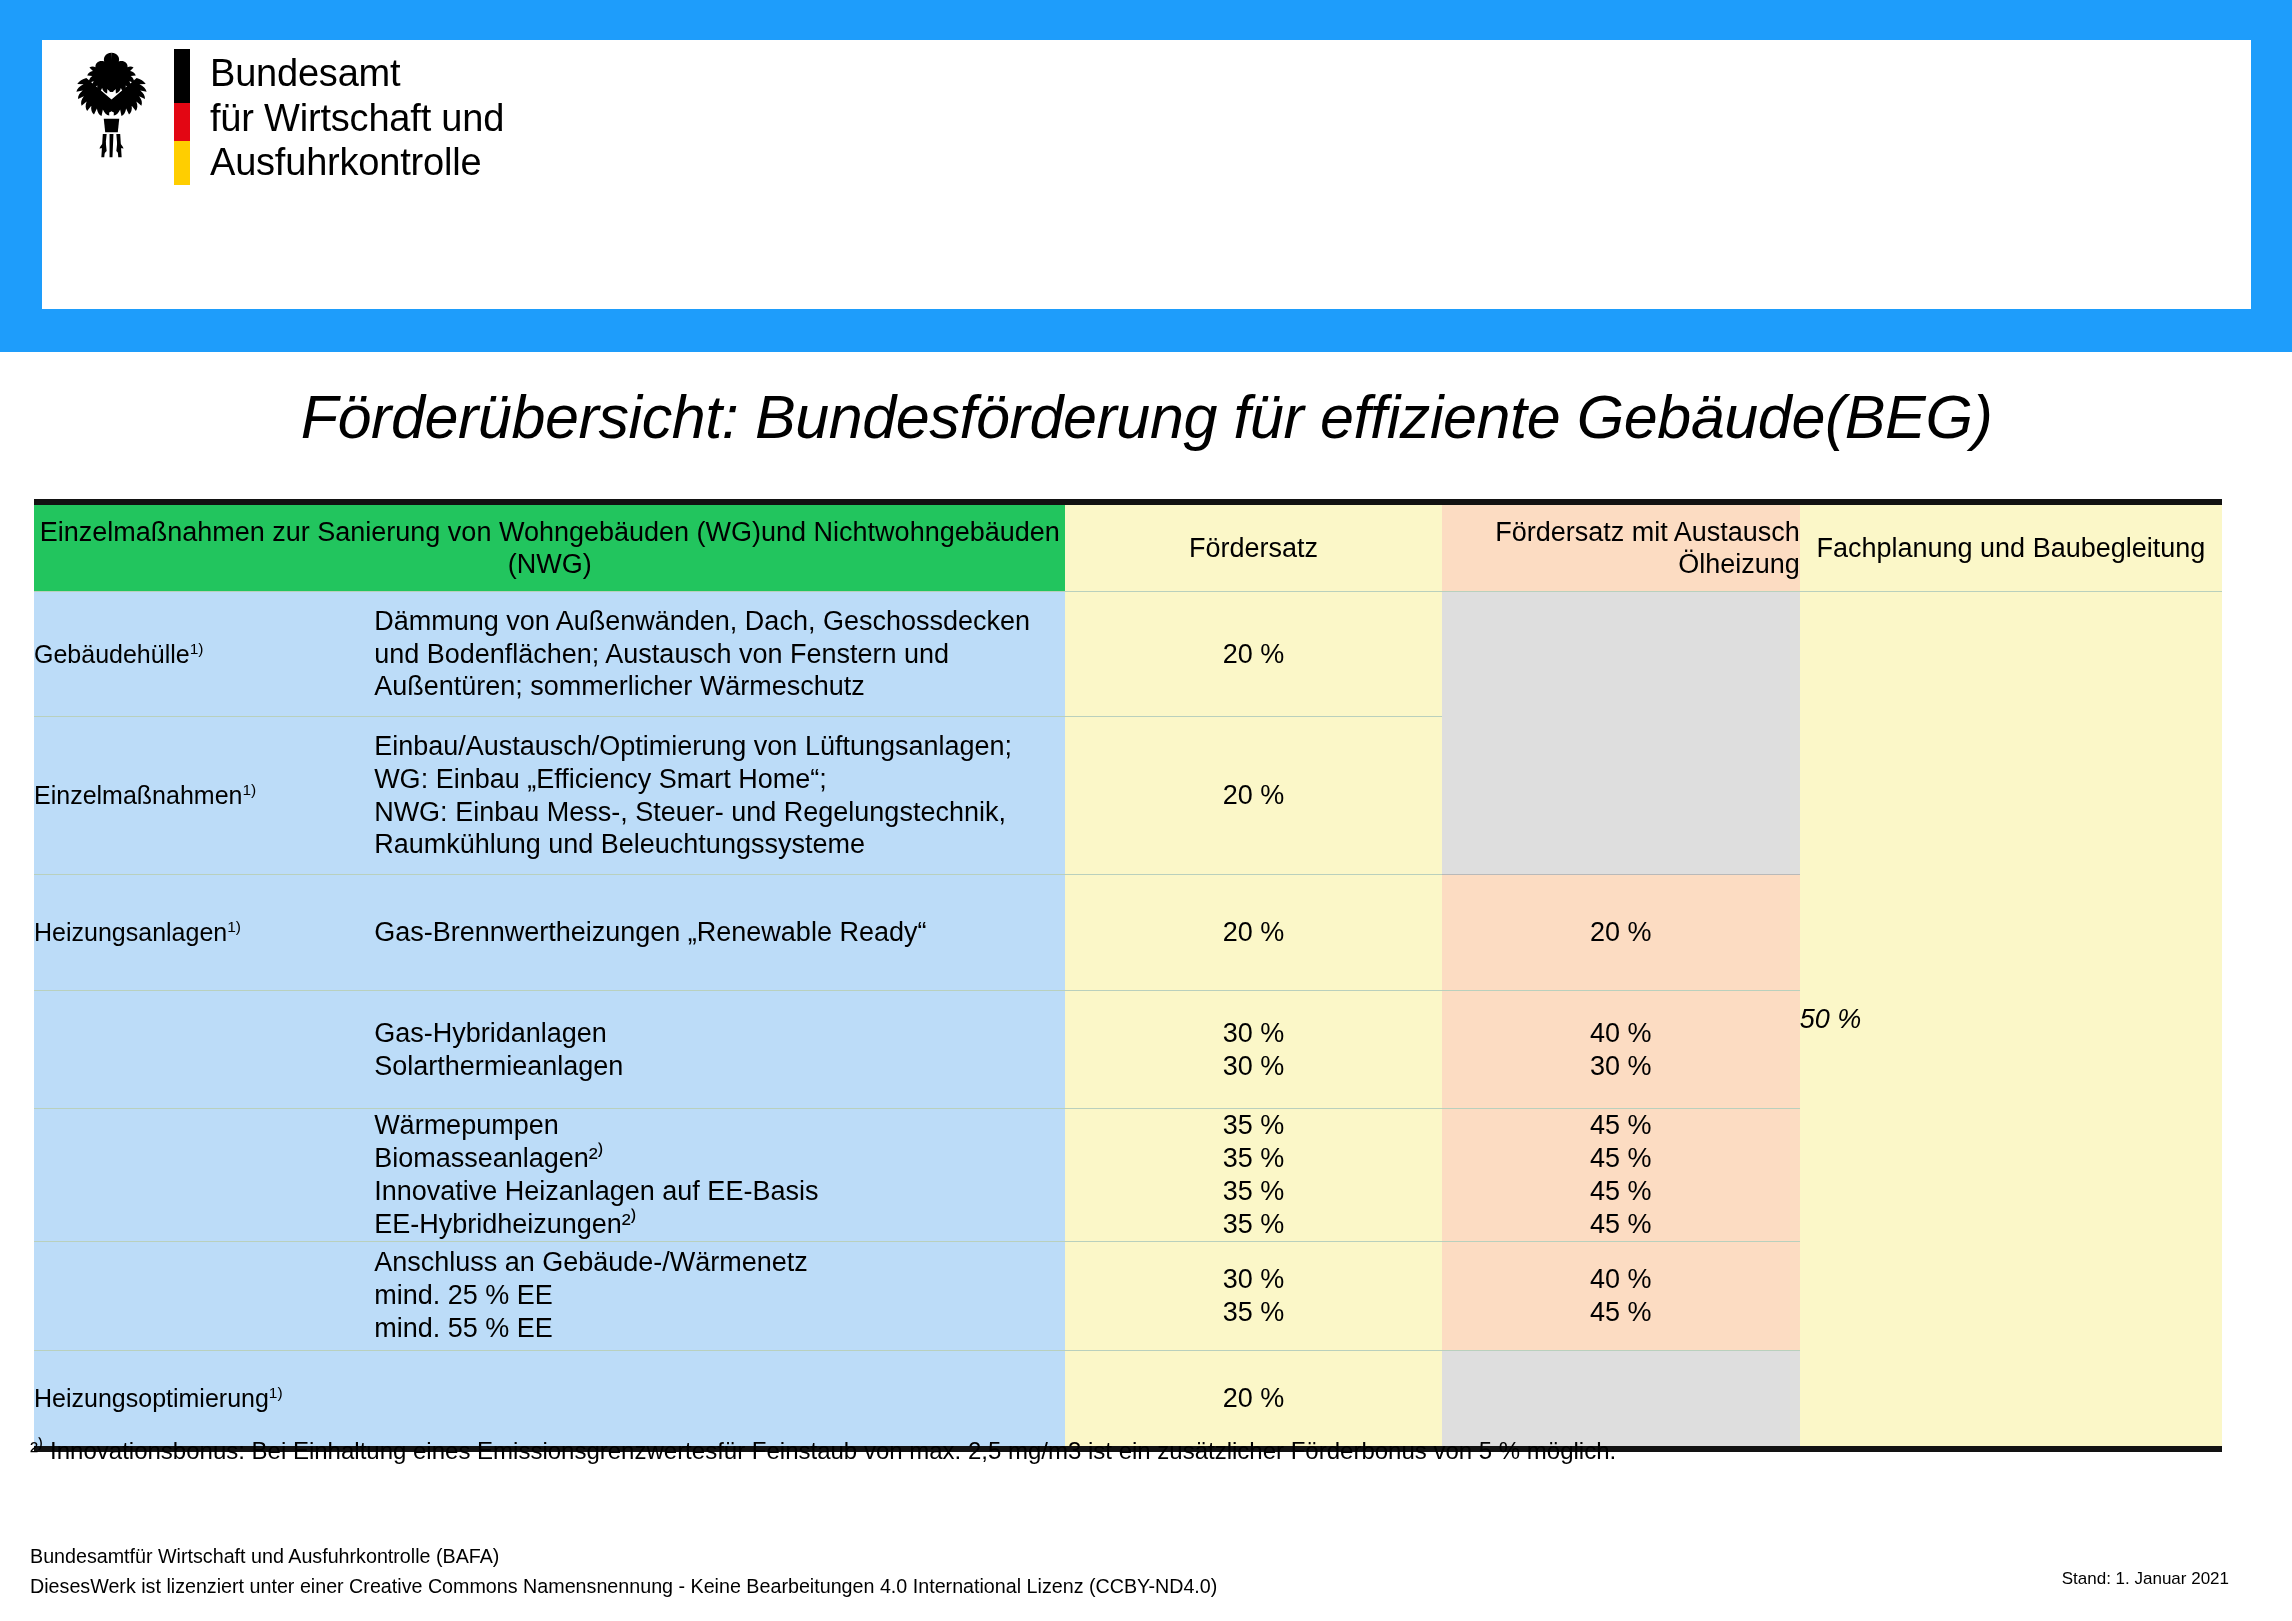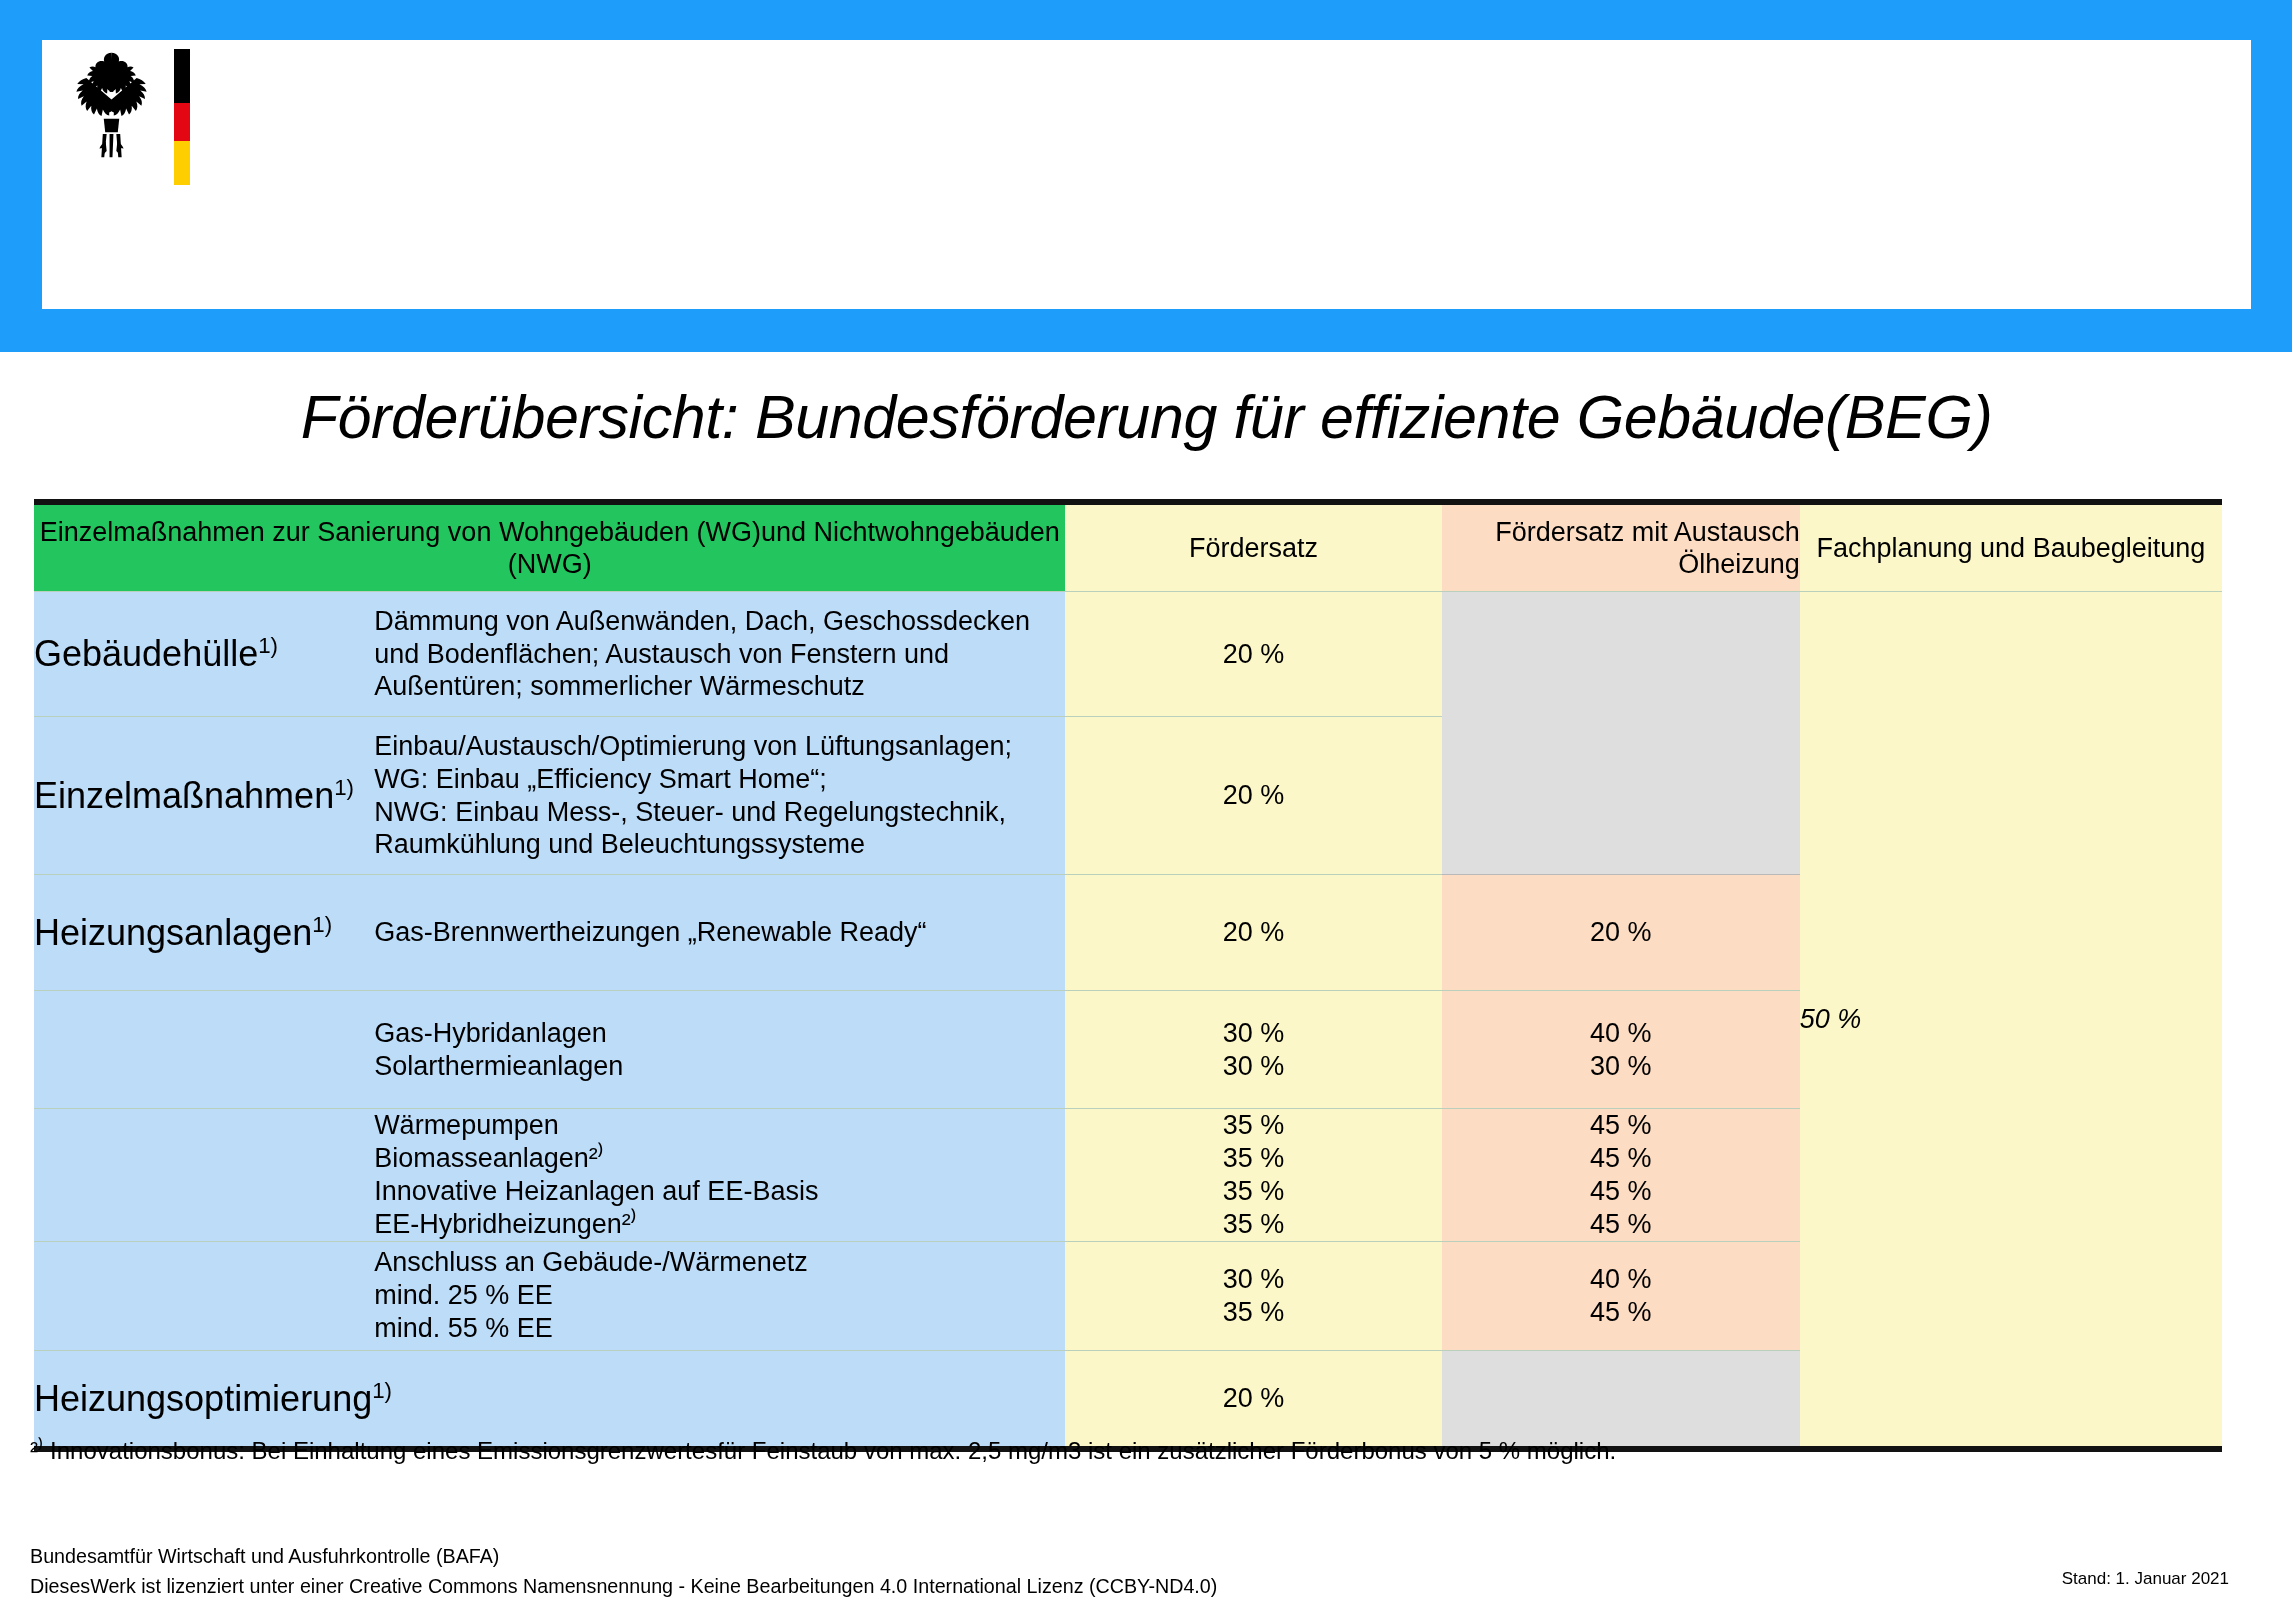--- a/index.html
+++ b/index.html
@@ -107,21 +107,21 @@
   .yellow { background: #fbf7c8; }
   .peach  { background: #fcdcc2; }
   .gray   { background: #dedede; }
 
   th.hd { font-size: 27px; line-height: 1.2; text-align: center; }
   th.hd-blue  { background: #22c55e; }
   th.hd-yel   { background: #fbf7c8; }
   th.hd-peach { background: #fcdcc2; text-align: right; }
 
   td.cat {
-    font-size: 36px;
+    font-size: 25px;
     padding-left: 19.7px;
     text-align: left;
   }
   td.meas {
     font-size: 27px;
     line-height: 1.22;
     padding-left: 12.5px;
     text-align: left;
     white-space: pre-line;
     margin-left: 14px;
@@ -180,20 +180,23 @@
         <path d="M50 4c-3.2 0-5.6 1.4-6.9 3.5-1.1 1.8-1.2 3.7-.6 5.3-2.3-.9-5-.6-6.9.9-1.7 1.4-2.4 3.3-2.2 5.1-2-1-4.4-.9-6.2.3l3.6 3.6c-2.8.4-5 2.2-5.9 4.6l5.3.7c-2.5 1.6-3.9 4.2-3.6 6.9l5-1.6c-1.6 2.4-1.8 5.3-.4 7.6l4.1-3.1c-.5 2.9.5 5.7 2.7 7.2l2.3-4.6c.6 2.9 2.7 5.1 5.2 5.6l.2-4.6c1.6 2.1 4 3.2 6.3 2.9v-4.2"></path>
         <path d="M50 4c3.2 0 5.6 1.4 6.9 3.5 1.1 1.8 1.2 3.7.6 5.3 2.3-.9 5-.6 6.9.9 1.7 1.4 2.4 3.3 2.2 5.1 2-1 4.4-.9 6.2.3l-3.6 3.6c2.8.4 5 2.2 5.9 4.6l-5.3.7c2.5 1.6 3.9 4.2 3.6 6.9l-5-1.6c1.6 2.4 1.8 5.3.4 7.6l-4.1-3.1c.5 2.9-.5 5.7-2.7 7.2l-2.3-4.6c-.6 2.9-2.7 5.1-5.2 5.6l-.2-4.6c-1.6 2.1-4 3.2-6.3 2.9v-4.2"></path>
         <path d="M24 30c-4 1-7.5 3.3-9.4 6.3l6.5.2c-3.9 1.6-6.7 4.5-7.4 7.7l6.6-1.4c-3.4 2.4-5.2 5.8-4.9 9l6-2.9c-2.7 3.2-3.5 6.9-2.3 9.8l5.2-4.3c-1.6 3.6-1.3 7.4.5 9.8l4.3-5.5c-.6 3.8.5 7.3 2.8 9.1l3-6.4c.4 3.8 2.2 6.9 4.8 8l1.4-6.9c1.4 3.5 3.9 5.9 6.6 6.3l-.3-6.9c2.3 2.9 5.2 4.4 7.7 4v-9.3z"></path>
         <path d="M76 30c4 1 7.5 3.3 9.4 6.3l-6.5.2c3.9 1.6 6.7 4.5 7.4 7.7l-6.6-1.4c3.4 2.4 5.2 5.8 4.9 9l-6-2.9c2.7 3.2 3.5 6.9 2.3 9.8l-5.2-4.3c1.6 3.6 1.3 7.4-.5 9.8l-4.3-5.5c.6 3.8-.5 7.3-2.8 9.1l-3-6.4c-.4 3.8-2.2 6.9-4.8 8l-1.4-6.9c-1.4 3.5-3.9 5.9-6.6 6.3l.3-6.9c-2.3 2.9-5.2 4.4-7.7 4v-9.3z"></path>
         <path d="M42 72h16l-1.5 14h-13z"></path>
         <path d="M41 88h4l-2.5 24h-3zM48 88h4l-1 24h-3zM55 88h4l1.5 24h-3.5z"></path>
         <path d="M44 96c-3 1.5-5.5 4-6.5 7l5-1c-1.5 2.5-2 5-1 7l3.5-3.5zM56 96c3 1.5 5.5 4 6.5 7l-5-1c1.5 2.5 2 5 1 7l-3.5-3.5z"></path>
       </g>
     </svg>
     <div class="flagbar"></div>
+    <div class="logo-text"><span>Bundesamt</span>
+<span>für Wirtschaft und</span>
+<span>Ausfuhrkontrolle</span></div>
   </div>
 </div>
 
 <div class="page-title">Förderübersicht: Bundesförderung für effiziente Gebäude(BEG)</div>
 
 <div class="table-wrap">
   <table class="beg">
     <colgroup>
       <col class="c-cat">
         <col class="c-meas">

